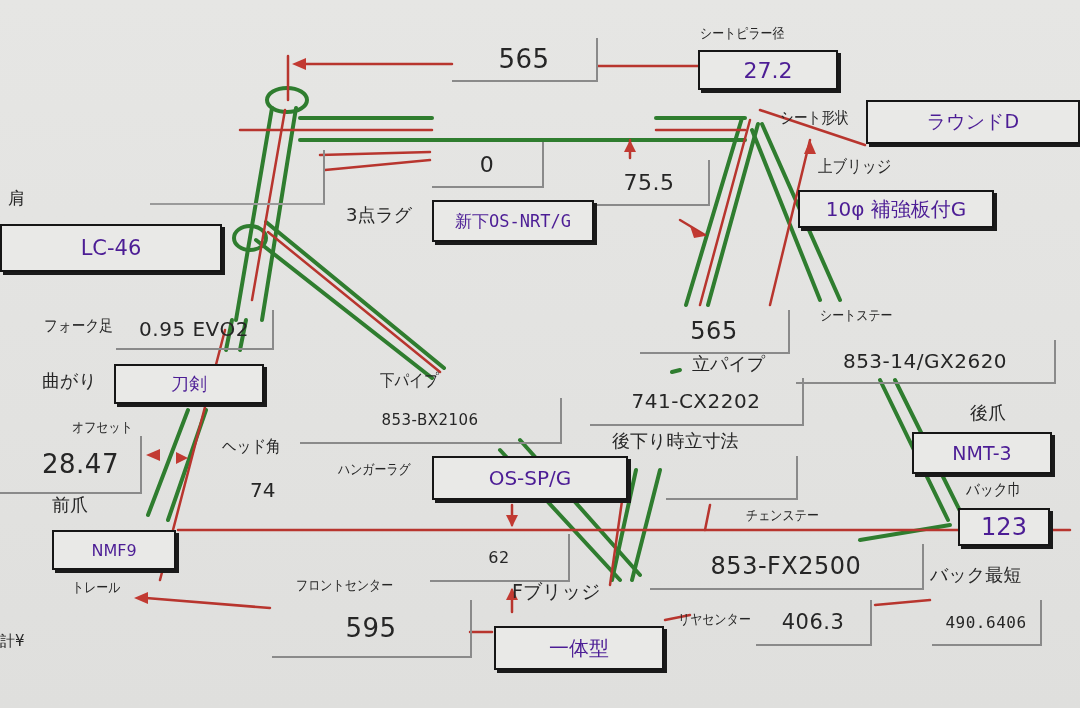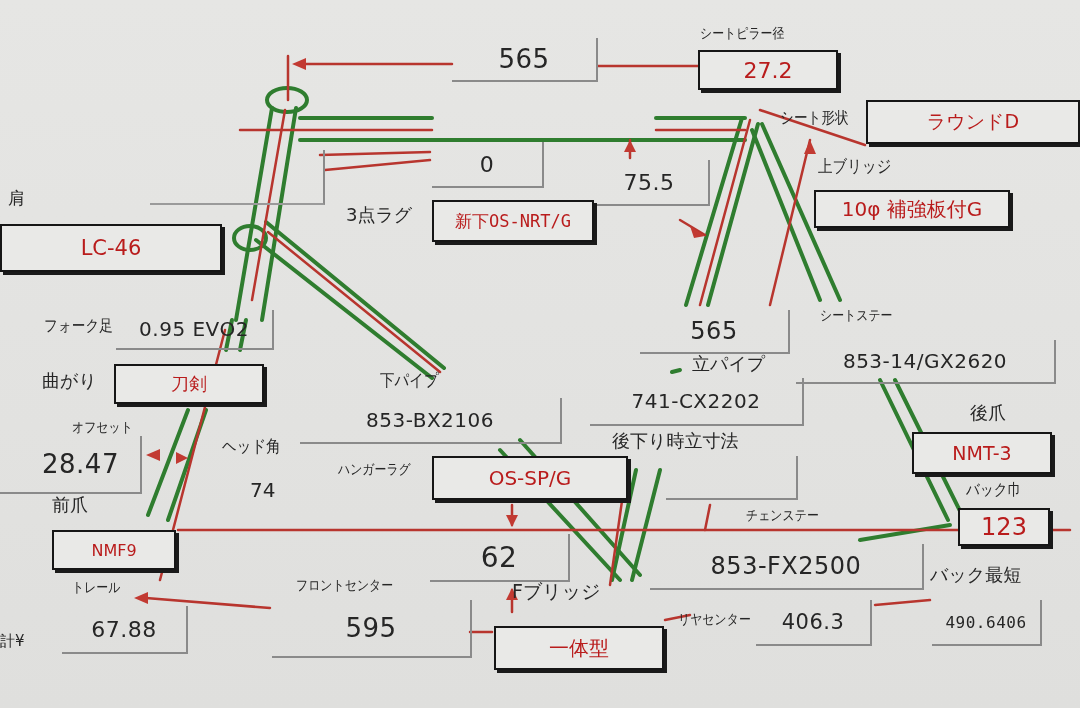--- a/index.html
+++ b/index.html
@@ -21,21 +21,21 @@
   }
   .lbl.small { font-size: 14px; transform: scaleX(0.85); transform-origin: left center; }
   .lbl.mid { font-size: 18px; }
   
   .box {
     position: absolute; box-sizing: border-box;
     border: 2px solid #161616;
     box-shadow: 3px 3px 0 #1a1a1a;
     background: #e9e9e7;
     display: flex; align-items: center; justify-content: center;
-    font-size: 19px; color: #b91c1c; white-space: nowrap;
+    font-size: 19px; color: #4c1d95; white-space: nowrap;
   }
   
   .fld {
     position: absolute; box-sizing: border-box;
     border-right: 2px solid #8a8a8a;
     border-bottom: 2px solid #8a8a8a;
     display: flex; align-items: center; justify-content: center;
     font-size: 22px; color: #262626; white-space: nowrap;
     letter-spacing: 0.5px;
   }
@@ -148,21 +148,21 @@
   <div class="box" style="left:698px;top:50px;width:140px;height:40px;font-size:22px;">
       <span>27.2</span>
     </div>
 
   <div class="lbl small" style="left:780px;top:110px;font-size:16px;">シート形状</div>
   <div class="box" style="left:866px;top:100px;width:214px;height:44px;">
       <span>ラウンドD</span>
     </div>
 
   <div class="lbl small" style="left:818px;top:158px;font-size:17px;">上ブリッジ</div>
-  <div class="box" style="left:798px;top:190px;width:196px;height:38px;font-size:20px;margin-left:16px;">
+  <div class="box" style="left:798px;top:190px;width:196px;height:38px;font-size:20px;">
       <span>10φ 補強板付G</span>
     </div>
 
   <div class="lbl" style="left:8px;top:190px;">肩</div>
   <div class="fld" style="left:150px;top:150px;width:175px;height:55px;border-bottom-color:#9a9a9a;"></div>
   <div class="box" style="left:0px;top:224px;width:222px;height:48px;font-size:21px;">
       <span>LC-46</span>
     </div>
 
   <div class="lbl" style="left:346px;top:206px;font-size:18px;">3点ラグ</div>
@@ -188,37 +188,34 @@
   <div class="lbl small" style="left:222px;top:438px;font-size:17px;">ヘッド角</div>
   <div class="fld" style="left:300px;top:400px;width:262px;height:44px;"></div>
   <div class="lbl" style="left:250px;top:480px;font-size:20px;">74</div>
 
   <div class="lbl mid" style="left:52px;top:496px;">前爪</div>
   <div class="box" style="left:52px;top:530px;width:124px;height:40px;font-size:16px;">
       <span>NMF9</span>
     </div>
 
   <div class="lbl small" style="left:72px;top:580px;">トレール</div>
-  <div class="fld" style="left:62px;top:606px;width:126px;height:48px;font-size:22px;">
-      <span>67.88</span>
-    </div>
 
   <div class="lbl" style="left:0px;top:634px;font-size:15px;">計¥</div>
 
   <div class="lbl small" style="left:380px;top:372px;font-size:17px;">下パイプ</div>
-  <div class="fld" style="left:300px;top:398px;width:262px;height:46px;font-size:20px;">
+  <div class="fld" style="left:300px;top:398px;width:262px;height:46px;font-size:15px;">
       <span>853-BX2106</span>
     </div>
 
   <div class="lbl small" style="left:338px;top:462px;">ハンガーラグ</div>
   <div class="box" style="left:432px;top:456px;width:196px;height:44px;font-size:20px;">
       <span>OS-SP/G</span>
     </div>
 
-  <div class="fld" style="left:430px;top:534px;width:140px;height:48px;font-size:28px;">
+  <div class="fld" style="left:430px;top:534px;width:140px;height:48px;font-size:16px;">
       <span>62</span>
     </div>
 
   <div class="lbl small" style="left:296px;top:578px;">フロントセンター</div>
   <div class="fld" style="left:272px;top:600px;width:200px;height:58px;font-size:26px;">
       <span>595</span>
     </div>
 
   <div class="lbl" style="left:512px;top:582px;font-size:19px;">Fブリッジ</div>
   <div class="box" style="left:494px;top:616px;width:170px;height:44px;font-size:20px;margin-top:10px;">

